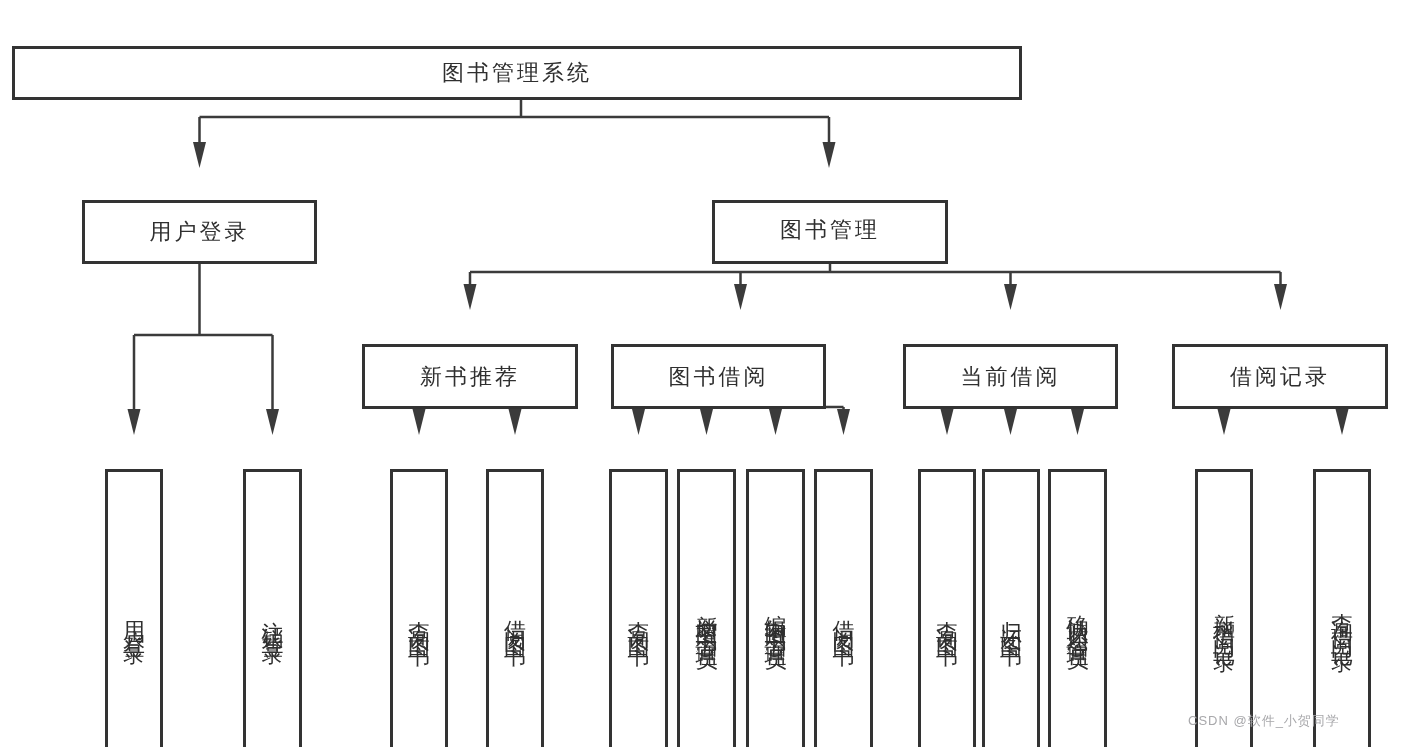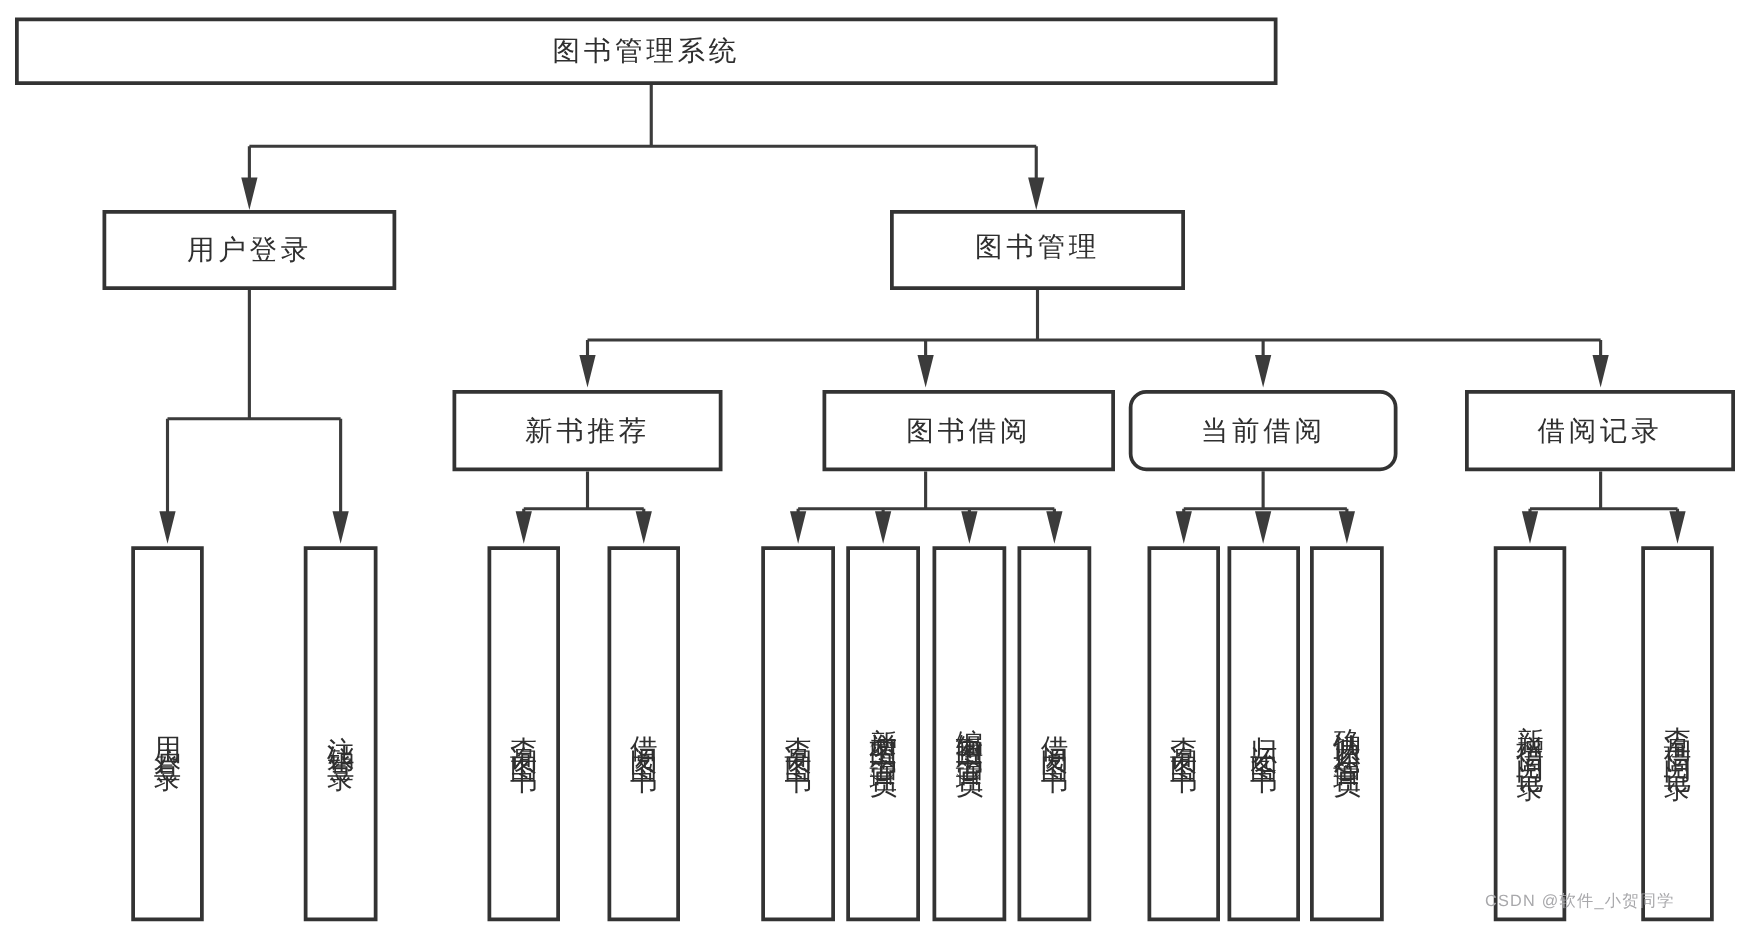--- a/index.html
+++ b/index.html
@@ -19,20 +19,21 @@
     pointer-events: none;
   }
   .box {
     position: absolute;
     box-sizing: border-box;
     border: 3px solid #333333;
     background: #ffffff;
     display: flex;
     align-items: center;
     justify-content: center;
+    margin-top: 32px;
   }
   .hlabel {
     font-size: 22px;
     letter-spacing: 3px;
     white-space: nowrap;
     line-height: 1;
   }
   .vlabel {
     writing-mode: vertical-rl;
     text-orientation: mixed;
@@ -114,24 +115,24 @@
   <div class="box" style="left:82px; top:168px; width:235px; height:64px;">
     <span class="hlabel">用户登录</span>
   </div>
   <div class="box" style="left:712px; top:168px; width:236px; height:64px;font-family:Liberation Mono, monospace;">
     <span class="hlabel">图书管理</span>
   </div>
 
   <div class="box" style="left:362px; top:312px; width:216px; height:65px;">
     <span class="hlabel">新书推荐</span>
   </div>
-  <div class="box" style="left:658px; top:312px; width:234px; height:65px;">
+  <div class="box" style="left:611px; top:312px; width:215px; height:65px;">
     <span class="hlabel">图书借阅</span>
   </div>
-  <div class="box" style="left:903px; top:312px; width:215px; height:65px;border-radius:14px;">
+  <div class="box" style="left:903px; top:312px; width:215px; height:65px;">
     <span class="hlabel">当前借阅</span>
   </div>
   <div class="box" style="left:1172px; top:312px; width:216px; height:65px;">
     <span class="hlabel">借阅记录</span>
   </div>
 
   <div class="box" style="left:105px; top:437px; width:58px; height:300px;">
     <span class="vlabel">用户登录</span>
   </div>
   <div class="box" style="left:243px; top:437px; width:59px; height:300px;">

